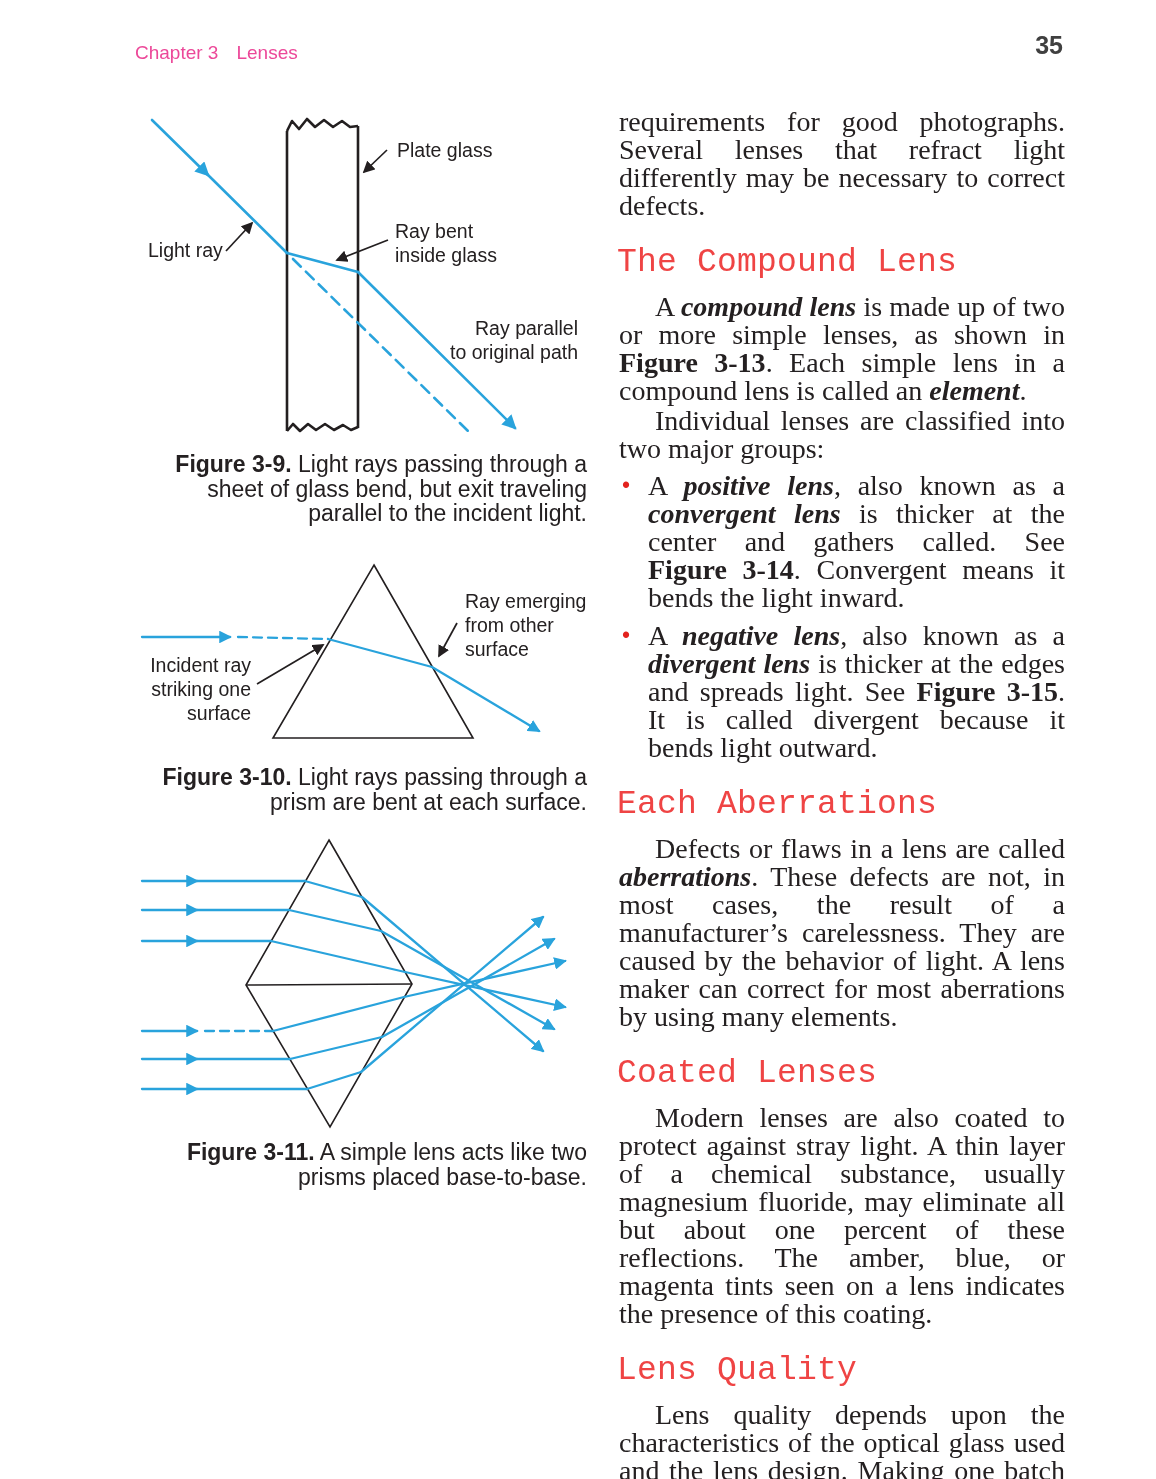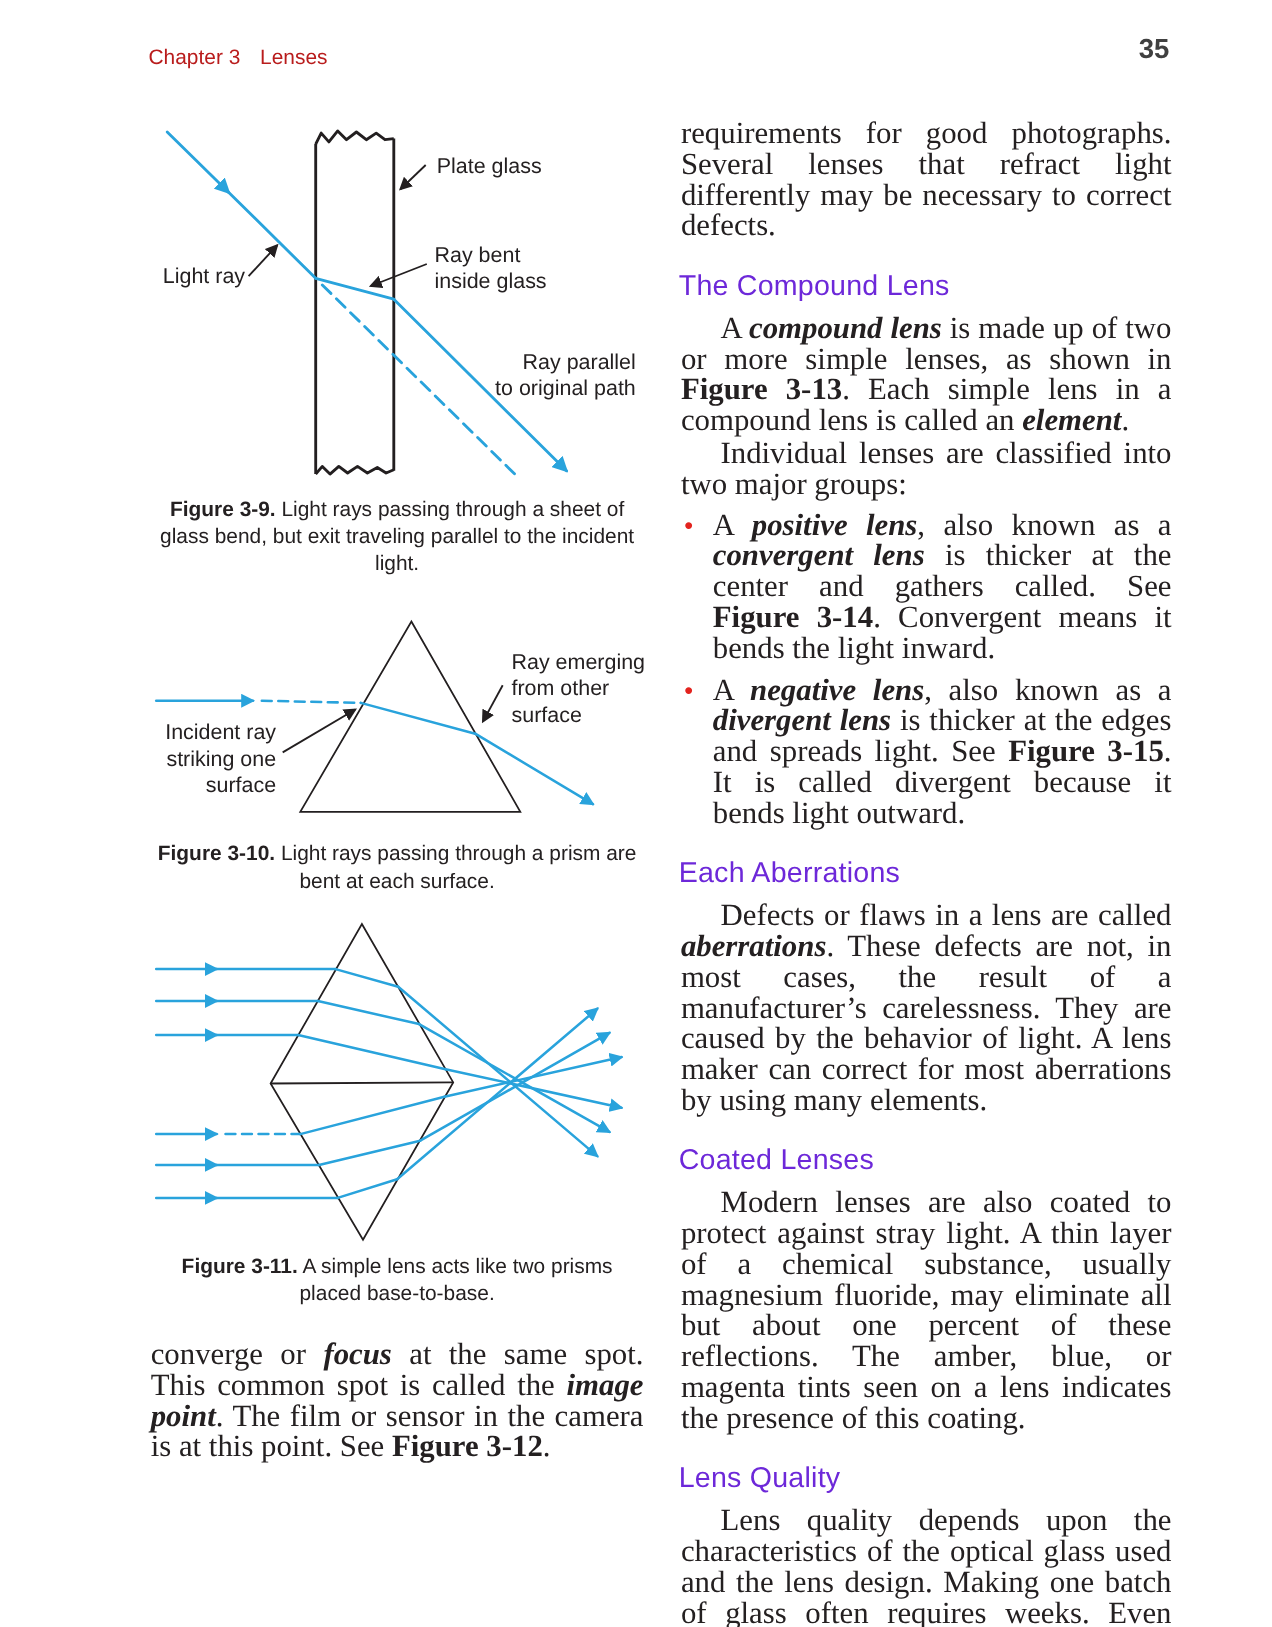--- a/index.html
+++ b/index.html
@@ -1,49 +1,49 @@
 <!DOCTYPE html>
 <html><head>
 <meta charset="utf-8">
 <style>
   html,body{margin:0;padding:0;background:#ffffff;}
   .page{position:relative;width:1156px;height:1479px;background:#ffffff;overflow:hidden;
         font-family:"Liberation Serif",serif;color:#242021;}
   
   .hdr-left{position:absolute;left:135px;top:42px;font-family:"Liberation Sans",sans-serif;
-            font-size:19px;color:#b91c1c;}
+            font-size:19px;color:#ec4899;}
   .hdr-left .gap{display:inline-block;width:18px;}
   .pagenum{position:absolute;right:93px;top:31px;font-family:"Liberation Sans",sans-serif;
            font-size:25px;font-weight:bold;color:#404040;}
   
   .fig{position:absolute;left:135px;}
   #fig9{top:110px;}
   #fig10{top:555px;}
   #fig11{top:825px;}
   .caption{position:absolute;left:135px;width:452px;font-family:"Liberation Sans",sans-serif;
-           font-size:19px;line-height:24.5px;color:#242021;text-align:center;}
+           font-size:23px;line-height:24.5px;color:#242021;text-align:right;}
   #cap9{top:452px;}
   #cap10{top:765px;}
   #cap11{top:1140px;}
   
   svg text{font-family:"Liberation Sans",sans-serif;font-size:19.5px;fill:#242021;}
   .ray{stroke:#29A3DC;stroke-width:2.6;fill:none;stroke-linecap:round;}
   .ray-thin{stroke:#29A3DC;stroke-width:2.3;fill:none;stroke-linecap:round;}
   .dashB{stroke-dasharray:11 7;}
   .dashS{stroke-dasharray:9 6;}
   .kline{stroke:#231f20;stroke-width:1.7;fill:none;}
   .glass{stroke:#231f20;stroke-width:2.6;fill:none;stroke-linejoin:round;}
   .prism{stroke:#231f20;stroke-width:1.6;fill:none;stroke-linejoin:miter;}
   
   .left-bottom{position:absolute;left:135px;top:1216px;width:452px;}
   .right-col{position:absolute;left:617px;top:106px;width:450px;}
   .body{font-size:28px;line-height:28px;text-align:justify;margin:2px;}
   .ind{text-indent:36px;}
-  h2.sec{font-family:Liberation Sans, sans-serif;font-size:26px;font-weight:400;
-         color:#6d28d9;margin:25px 0 11px 0;line-height:1.12;letter-spacing:0.2px;}
+  h2.sec{font-family:Liberation Mono, monospace;font-size:33px;font-weight:400;
+         color:#ef4444;margin:25px 0 11px 0;line-height:1.12;letter-spacing:0.2px;}
   .run-b{font-weight:bold;}
   .run-bi{font-weight:bold;font-style:italic;}
   .bullets{margin-top:9px;}
   .bullet{position:relative;padding-left:29px;margin-bottom:10px;}
   .bullet .dot{position:absolute;left:5px;top:-1px;color:#E3231E;font-size:23px;line-height:28px;
                font-family:"Liberation Sans",sans-serif;}
 </style>
 </head>
 <body>
 
@@ -156,21 +156,20 @@
 
       <line class="ray-thin" x1="7" y1="264" x2="62" y2="264" marker-end="url(#ab11)"></line>
       <line class="ray-thin" x1="62" y1="264" x2="172" y2="264"></line>
       <line class="ray-thin" x1="172" y1="264" x2="226" y2="247"></line>
       <line class="ray-thin" x1="226" y1="247" x2="408" y2="92" marker-end="url(#ab11)"></line>
     </g>
   </svg>
   <div id="cap11" class="caption"><span class="run-b">Figure 3-11.</span><span> A simple lens acts like two prisms placed base-to-base.</span></div>
 
   <div class="left-bottom">
-    <p class="body"><span>converge or </span><span class="run-bi">focus</span><span> at the same spot. This common spot is called the </span><span class="run-bi">image point</span><span>. The film or sensor in the camera is at this point. See </span><span class="run-b">Figure 3-12</span><span>.</span></p>
   </div>
 
   <div class="right-col">
     <p class="body"><span>requirements for good photographs. Several lenses that refract light differently may be necessary to correct defects.</span></p>
 
     <h2 class="sec">The Compound Lens</h2>
     <p class="body ind"><span>A </span><span class="run-bi">compound lens</span><span> is made up of two or more simple lenses, as shown in </span><span class="run-b">Figure 3-13</span><span>. Each simple lens in a compound lens is called an </span><span class="run-bi">element</span><span>.</span></p>
     <p class="body ind"><span>Individual lenses are classified into two major groups:</span></p>
     <div class="bullets">
       <div class="bullet">

